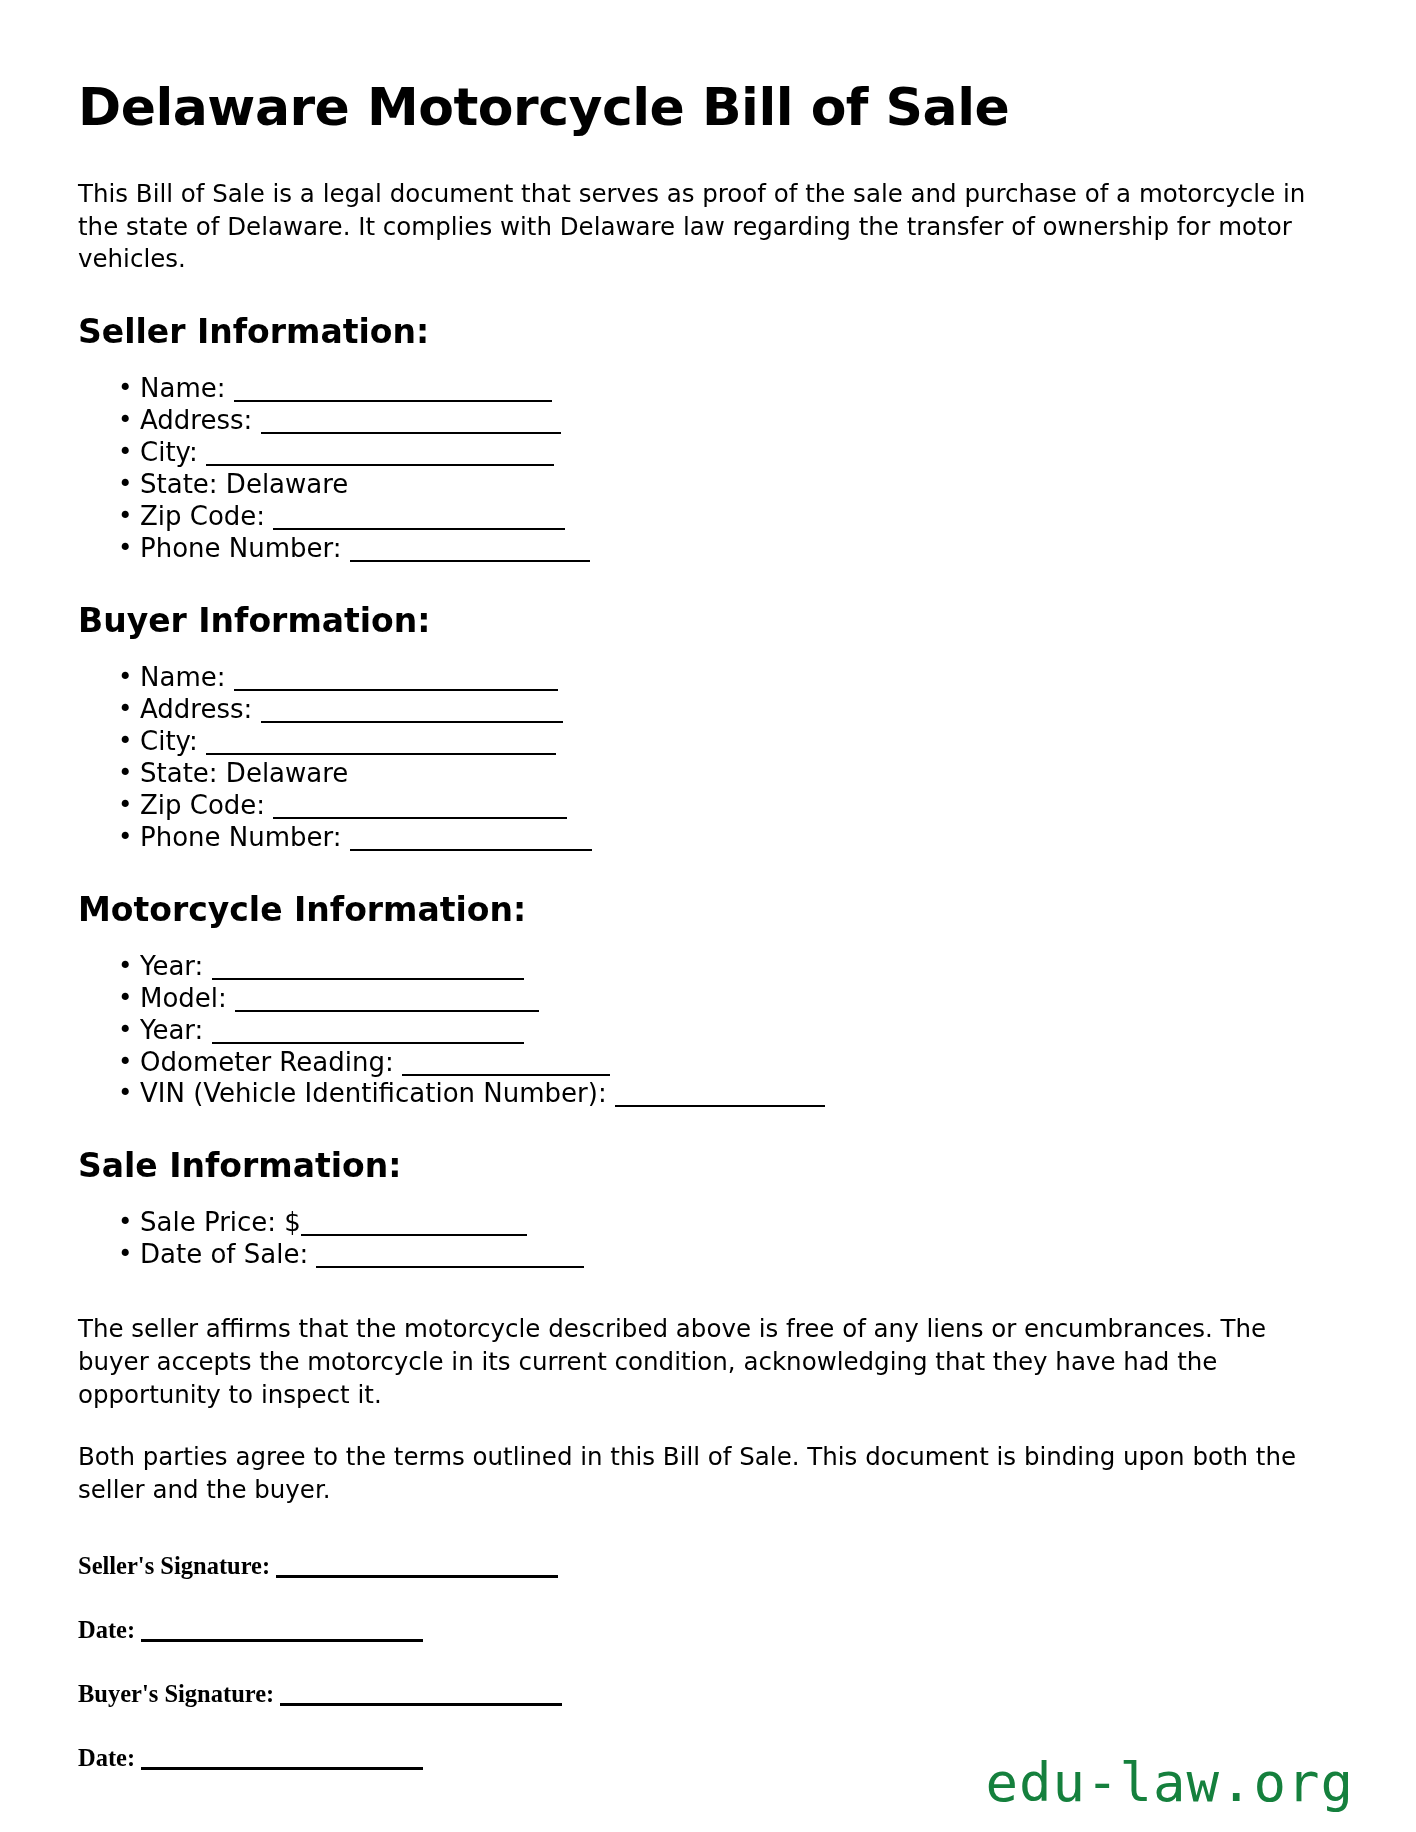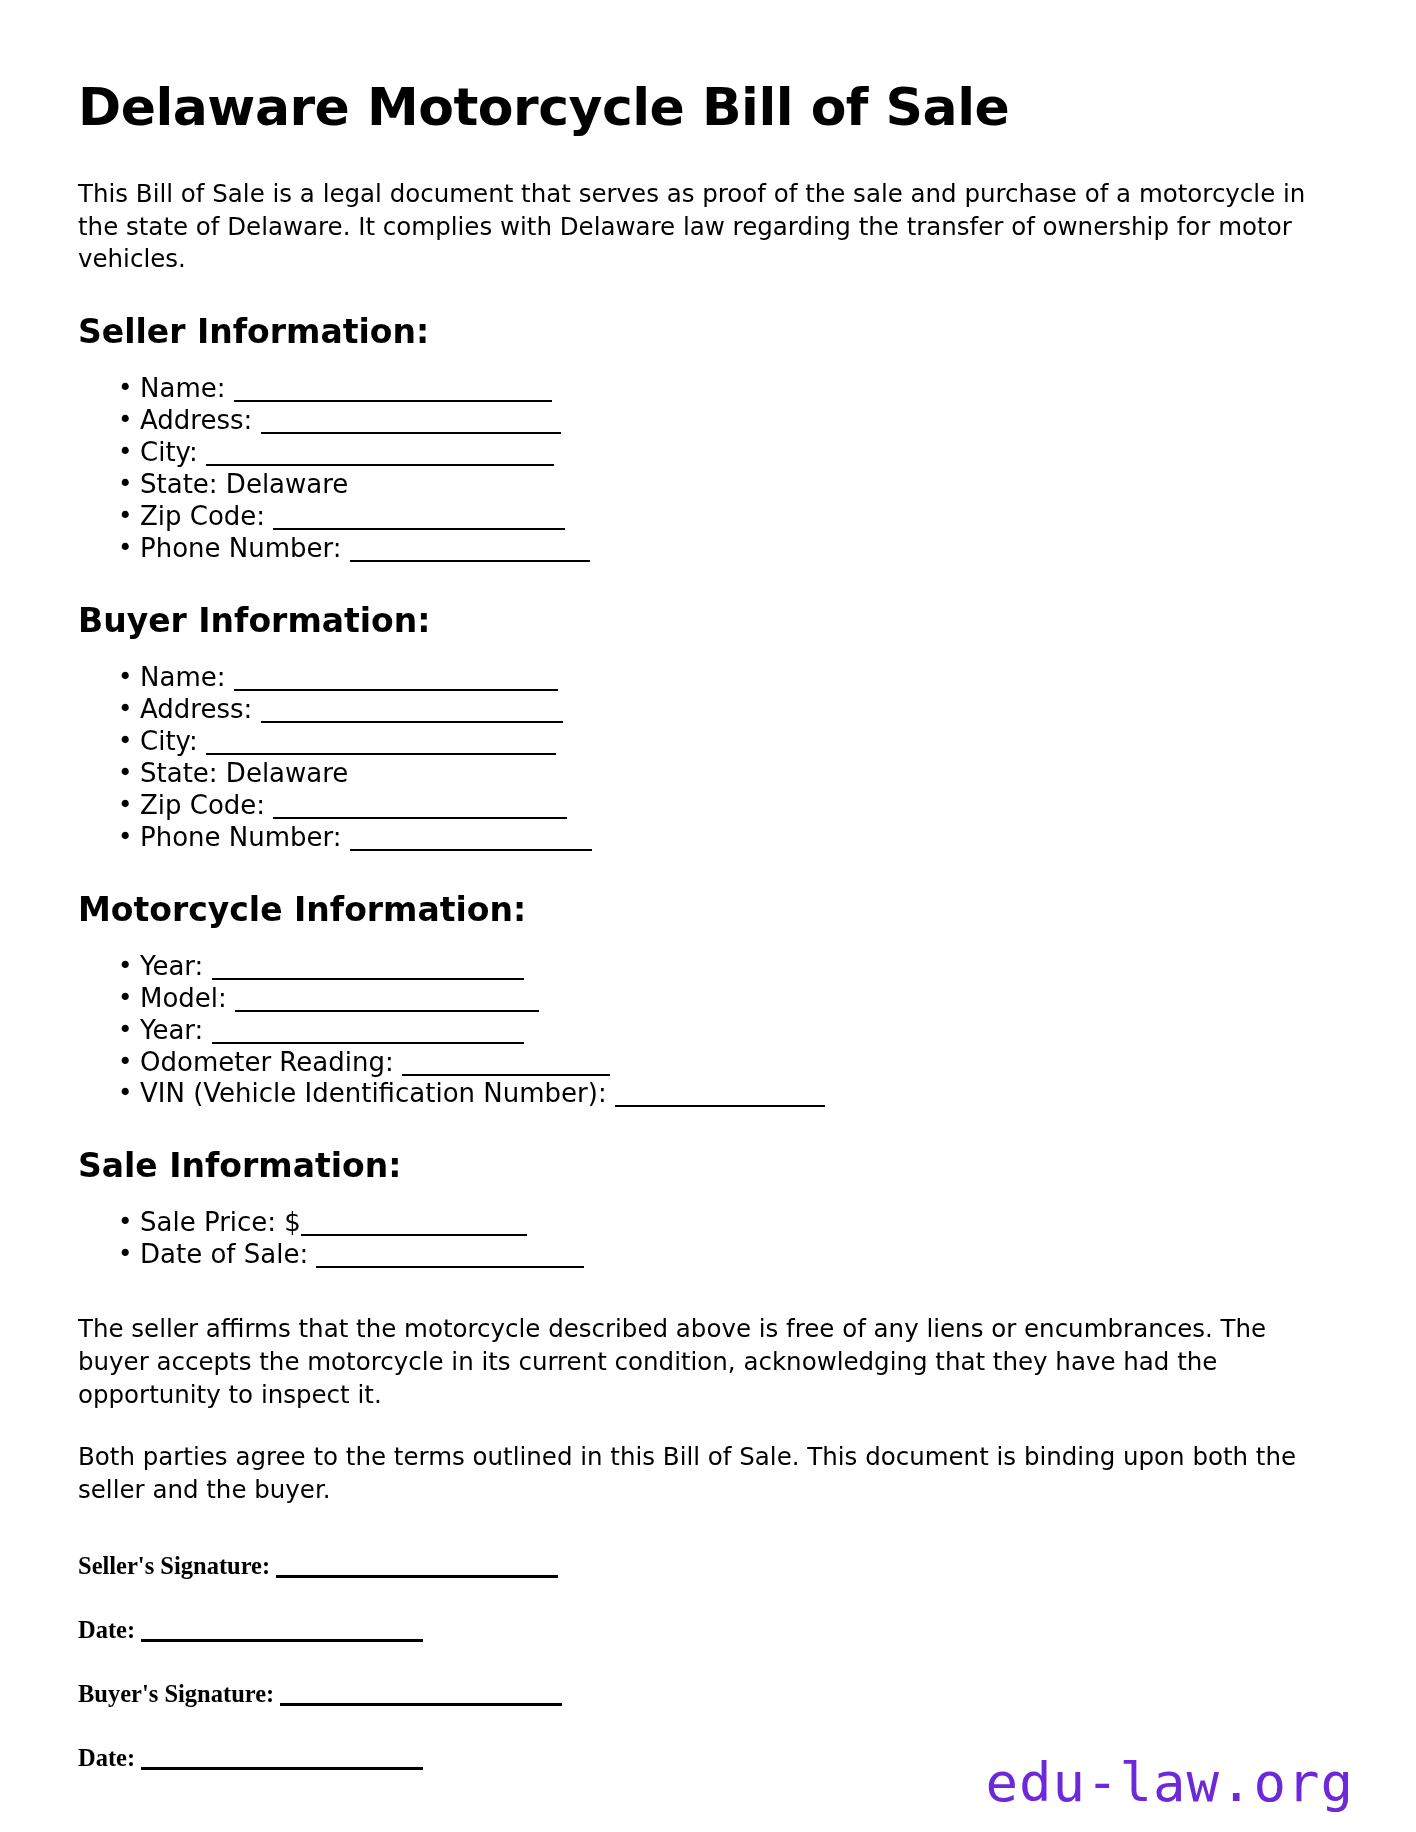--- a/index.html
+++ b/index.html
@@ -86,21 +86,21 @@
     vertical-align: -4px;
     border-bottom: 3px solid #000;
   }
   .watermark {
     position: absolute;
     right: 62px;
     bottom: 18px;
     font-family: "DejaVu Sans Mono", monospace;
     font-size: 54px;
     letter-spacing: 1px;
-    color: #6d28d9;
+    color: #15803d;
     white-space: nowrap;
   }
 </style>
 </head>
 <body>
 
 <div class="page">
 
   <h1 class="doc-title">Delaware Motorcycle Bill of Sale</h1>
 

